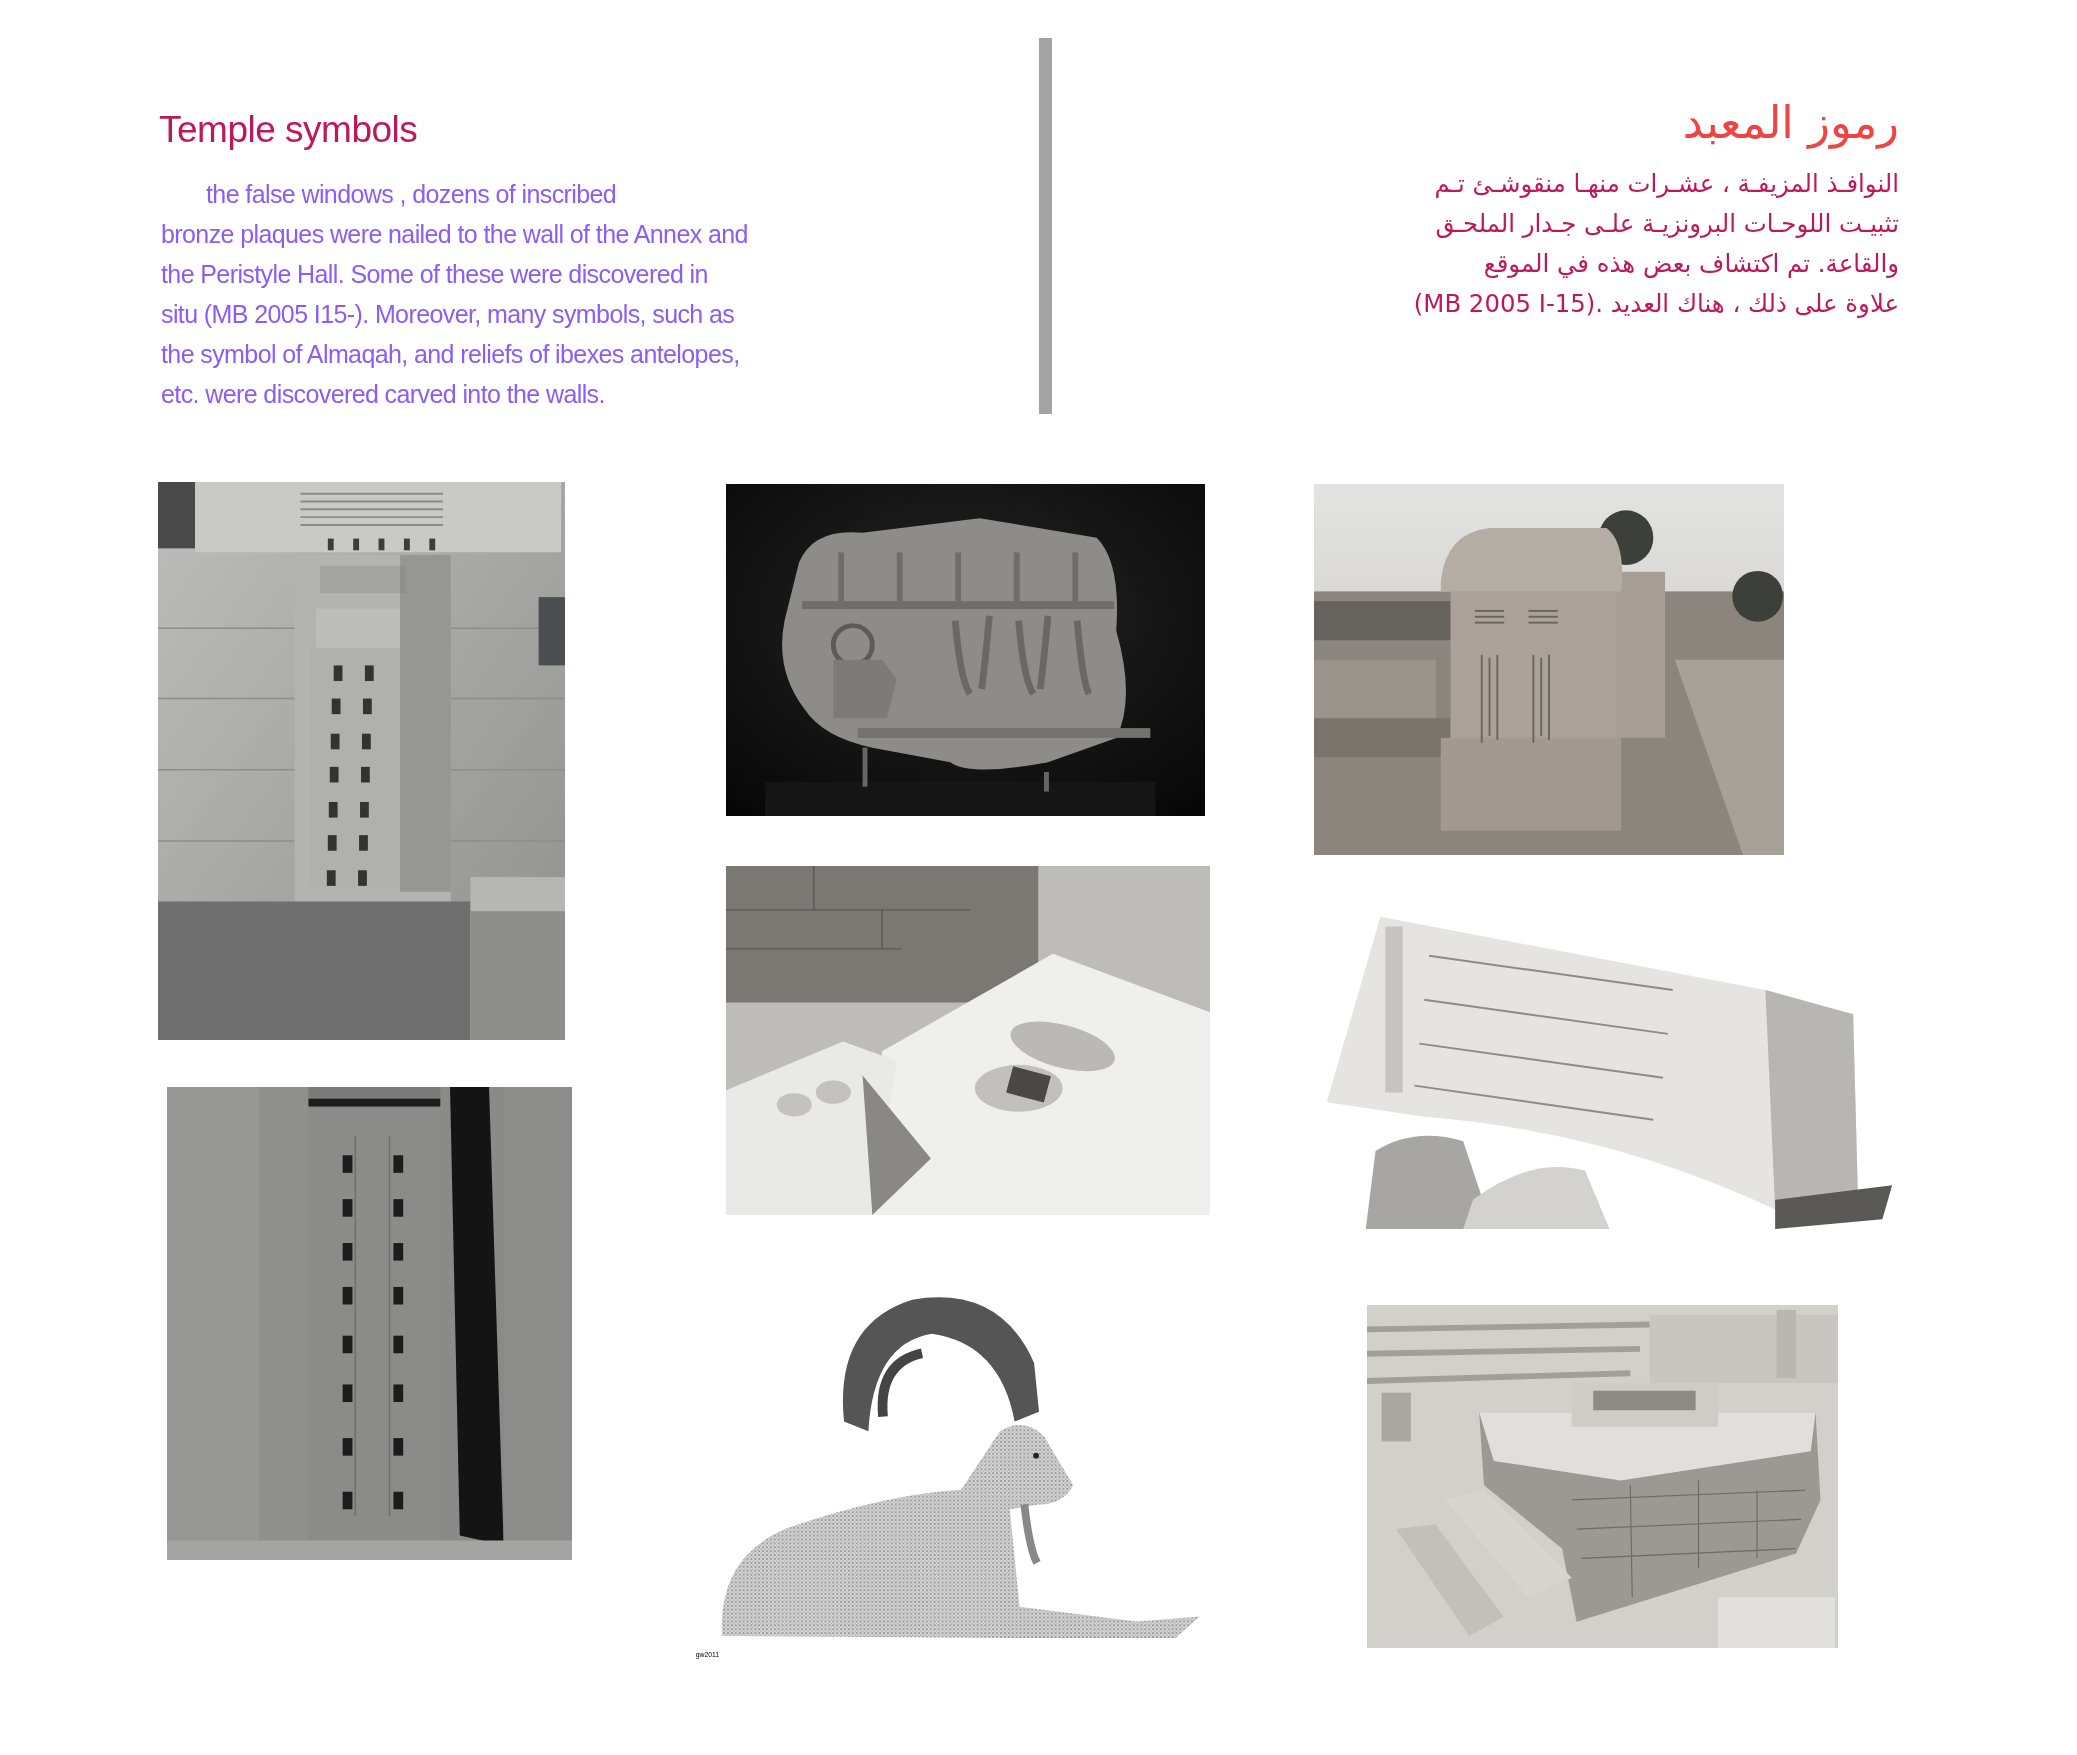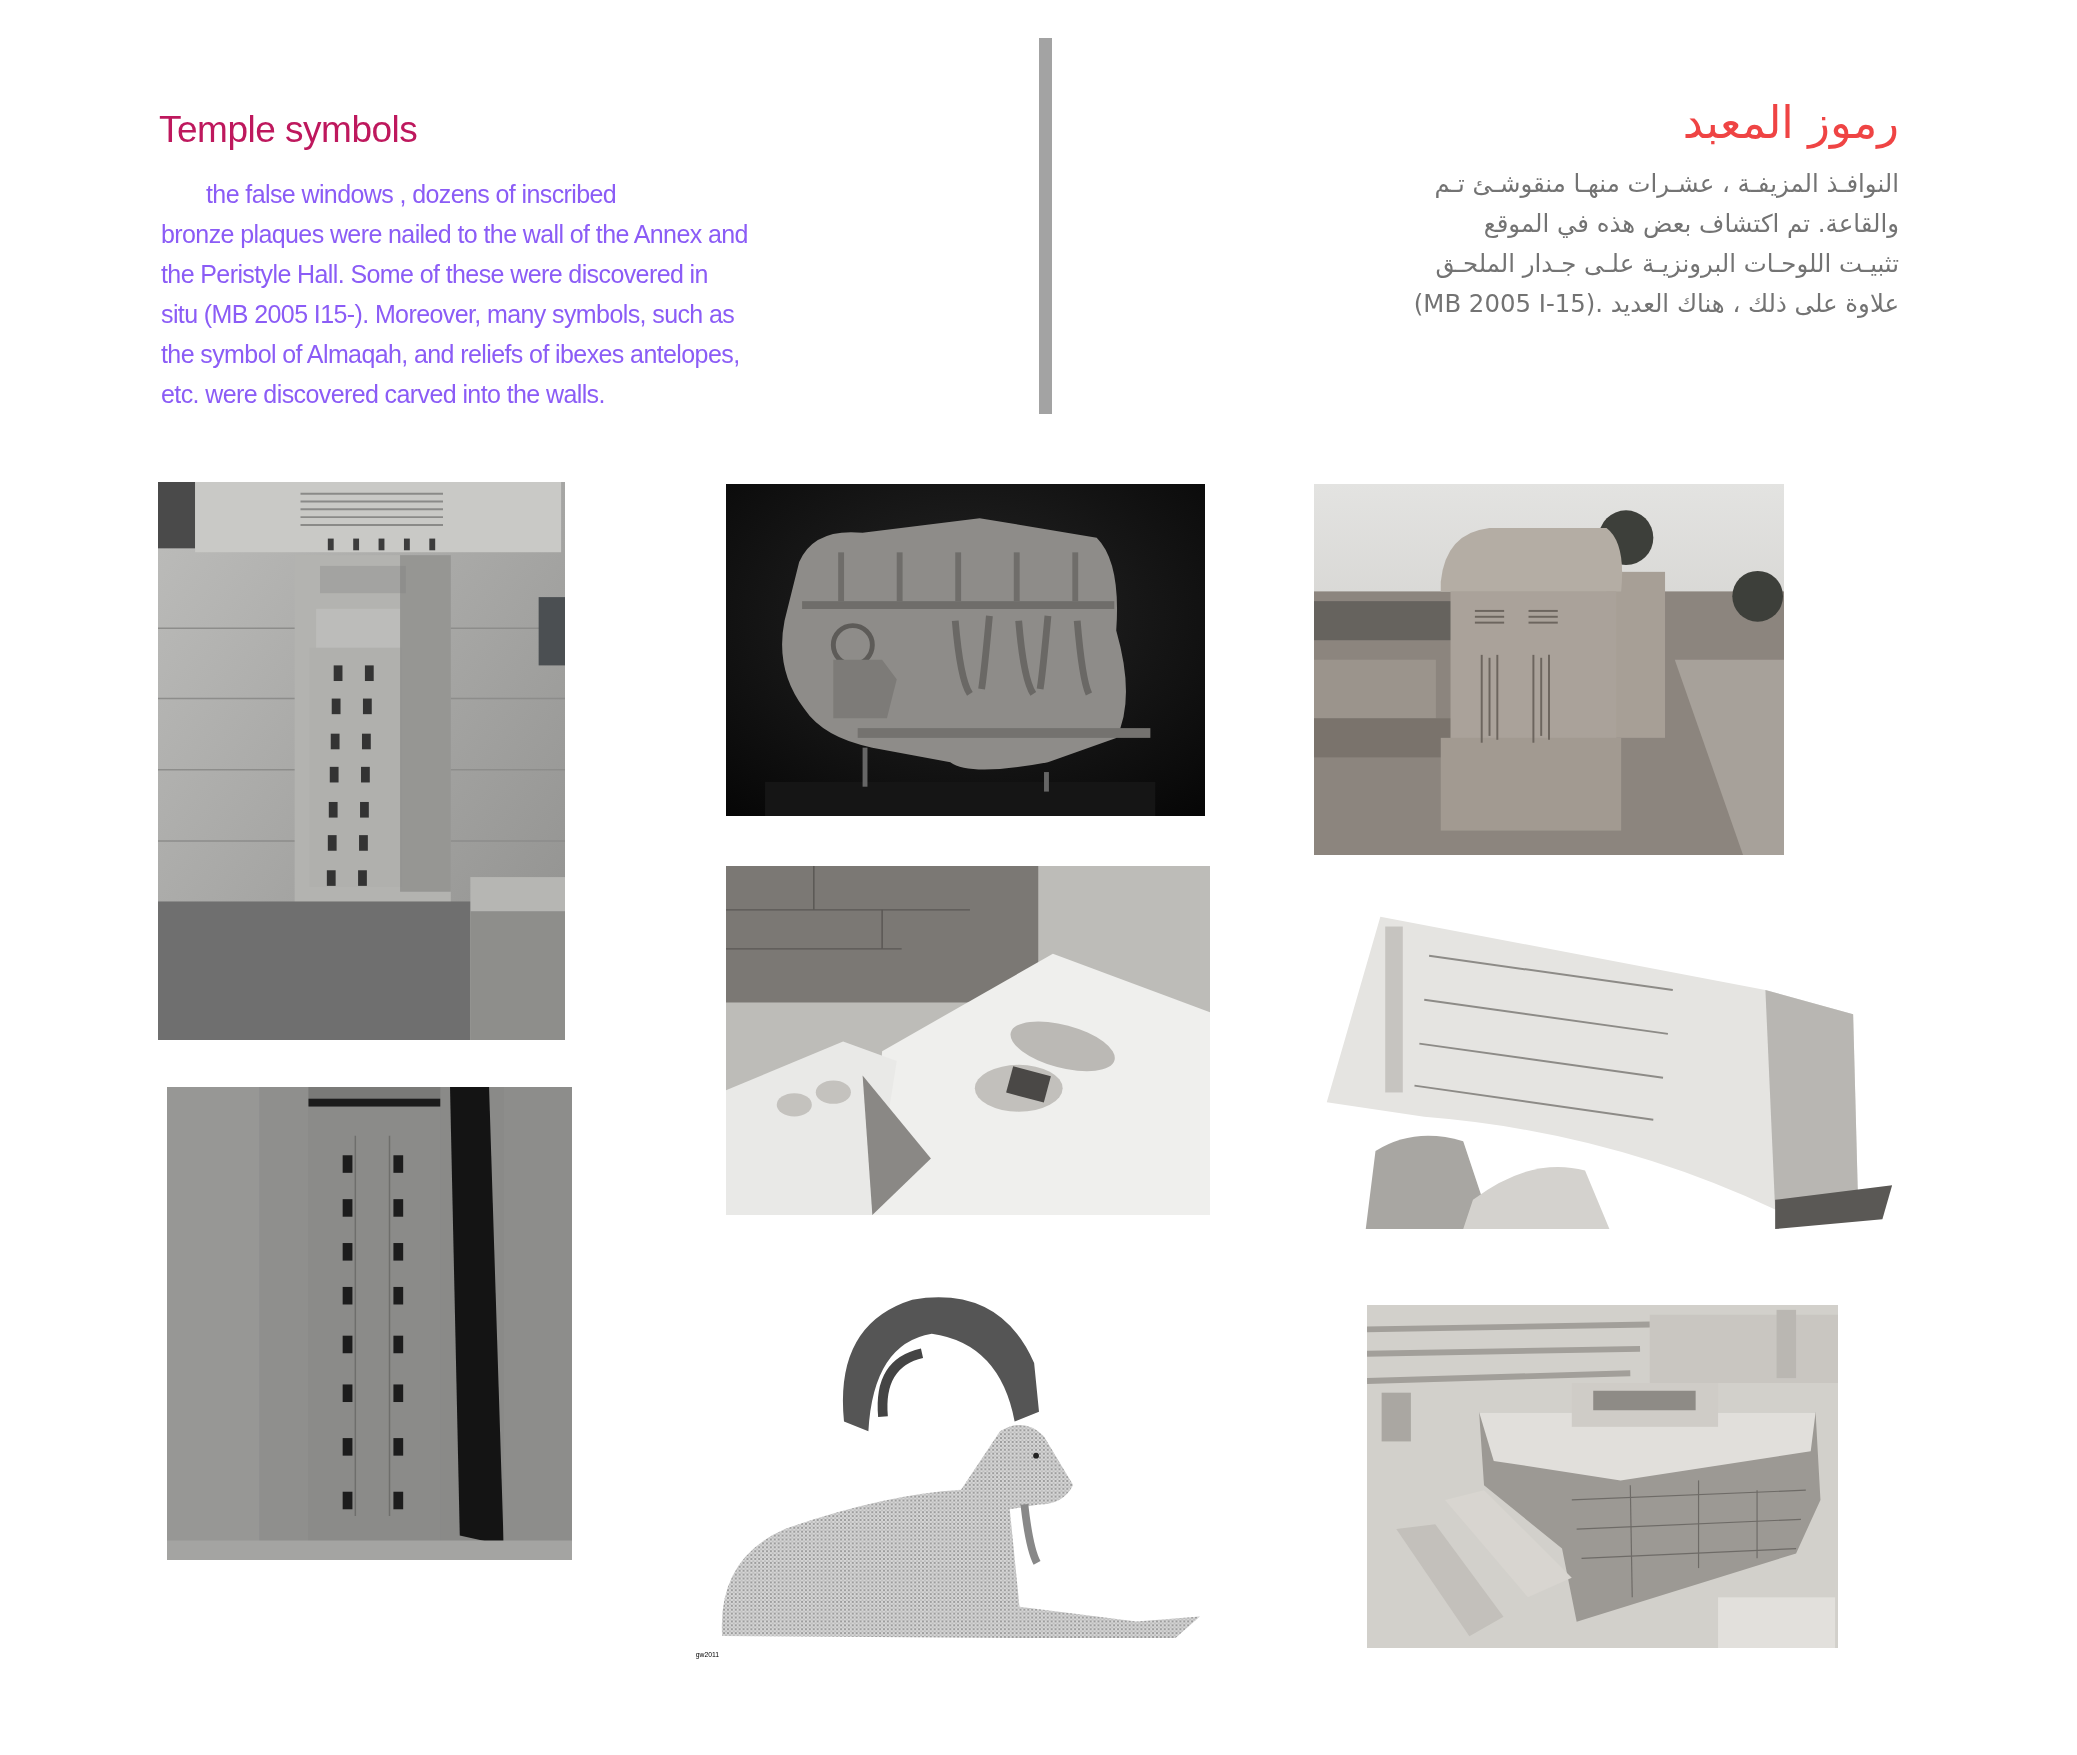--- a/index.html
+++ b/index.html
@@ -3,21 +3,21 @@
 <meta charset="utf-8">
 <style>
   html, body { margin: 0; padding: 0; background: #ffffff; }
   body { width: 2077px; height: 1755px; position: relative; overflow: hidden; font-family: "Liberation Sans", sans-serif; color: #1a1a1a; }
   .abs { position: absolute; }
   .title-en { left: 159px; top: 109px; font-size: 37px; letter-spacing: -0.5px; color: #be185d; font-family: "Liberation Sans", sans-serif; }
   .body-en { left: 161px; top: 174px; width: 702px; font-size: 25px; line-height: 40px; letter-spacing: -0.6px; color: #8b5cf6; }
   .body-en .indent { padding-left: 45px; display: block; }
   .divider { left: 1039px; top: 38px; width: 12.7px; height: 376px; background: #a3a3a3; }
   .title-ar { right: 178px; top: 96px; font-size: 45px; direction: rtl; color: #ef4444; font-family: "DejaVu Sans", sans-serif; }
-  .body-ar { right: 178px; top: 164px; width: 585px; direction: rtl; text-align: justify; text-align-last: right; font-size: 24.4px; line-height: 40px; color: #737373; font-family: "DejaVu Sans", sans-serif; }
+  .body-ar { right: 178px; top: 164px; width: 585px; direction: rtl; text-align: justify; text-align-last: right; font-size: 24.4px; line-height: 40px; color: #be185d; font-family: "DejaVu Sans", sans-serif; }
   .body-ar .line { display: block; white-space: nowrap; }
 
   .photo { overflow: hidden; }
   .photo svg { width: 100%; height: 100%; display: block; }
 
   #img-false-window-1 { left: 158px; top: 482px; width: 407px; height: 558px; }
   #img-relief-plaque { left: 726px; top: 484px; width: 479px; height: 332px; }
   #img-altar-stele { left: 1314px; top: 484px; width: 470px; height: 371px; }
   #img-footprint-blocks { left: 726px; top: 866px; width: 484px; height: 349px; }
   #img-fallen-block { left: 1317px; top: 907px; width: 580px; height: 327px; }
@@ -38,22 +38,22 @@
   <span style="display:block">situ (MB 2005 I15-). Moreover, many symbols, such as</span>
   <span style="display:block">the symbol of Almaqah, and reliefs of ibexes antelopes,</span>
   <span style="display:block">etc. were discovered carved into the walls.</span>
 </div>
 
 <div class="abs divider"></div>
 
 <div class="abs title-ar">رموز المعبد</div>
 <div class="abs body-ar">
   <span class="line">النوافـذ المزيفـة ، عشـرات منهـا منقوشـئ تـم</span>
+  <span class="line">تثبيـت اللوحـات البرونزيـة علـى جـدار الملحـق</span>
   <span class="line">والقاعة. تم اكتشاف بعض هذه في الموقع</span>
-  <span class="line">تثبيـت اللوحـات البرونزيـة علـى جـدار الملحـق</span>
   <span class="line">علاوة على ذلك ، هناك العديد .(MB 2005 I-15)</span>
 </div>
 
 <div class="abs photo" id="img-false-window-1">
   <svg viewBox="0 0 417 572" preserveAspectRatio="none">
     <defs>
       <linearGradient id="w1bg" x1="0" y1="0" x2="1" y2="1">
         <stop offset="0" stop-color="#bdbdbb"></stop>
           <stop offset="0.5" stop-color="#a6a6a4"></stop>
           <stop offset="1" stop-color="#8f8f8d"></stop>

